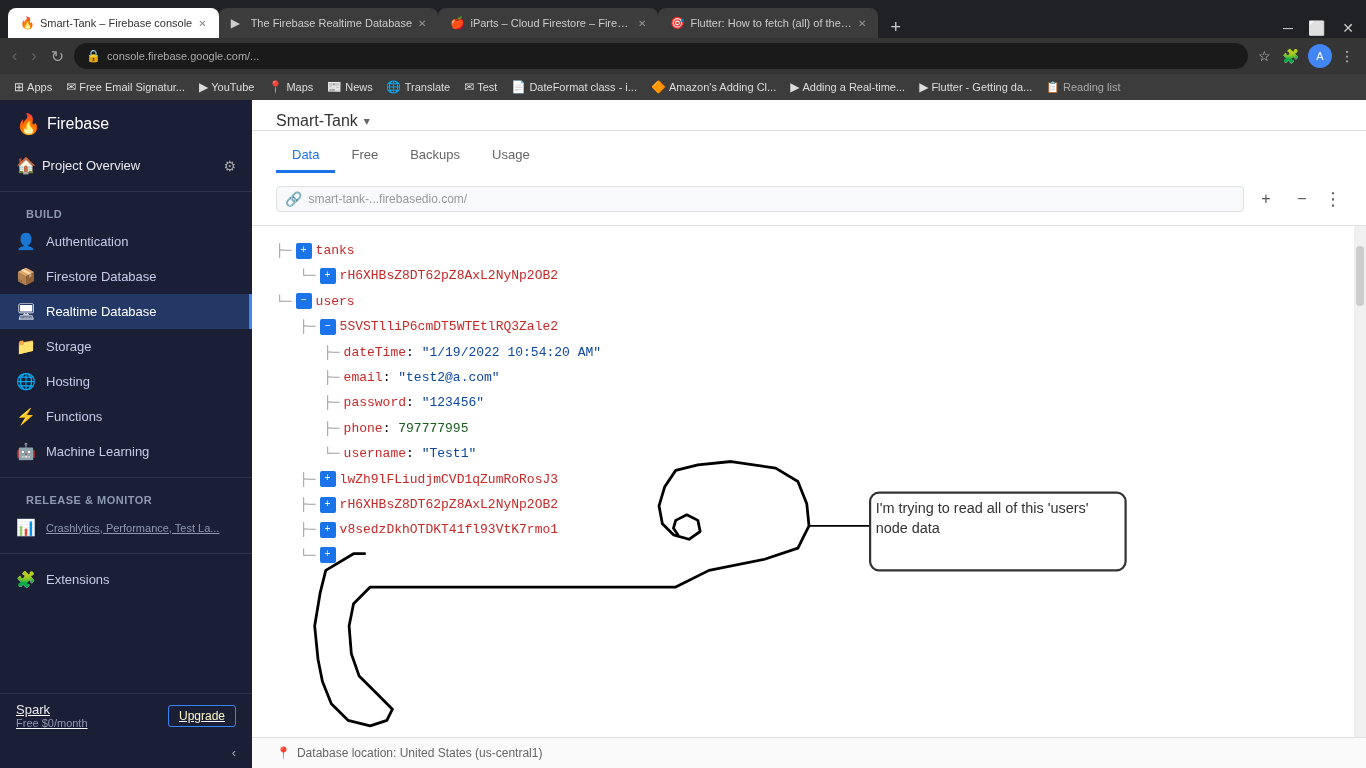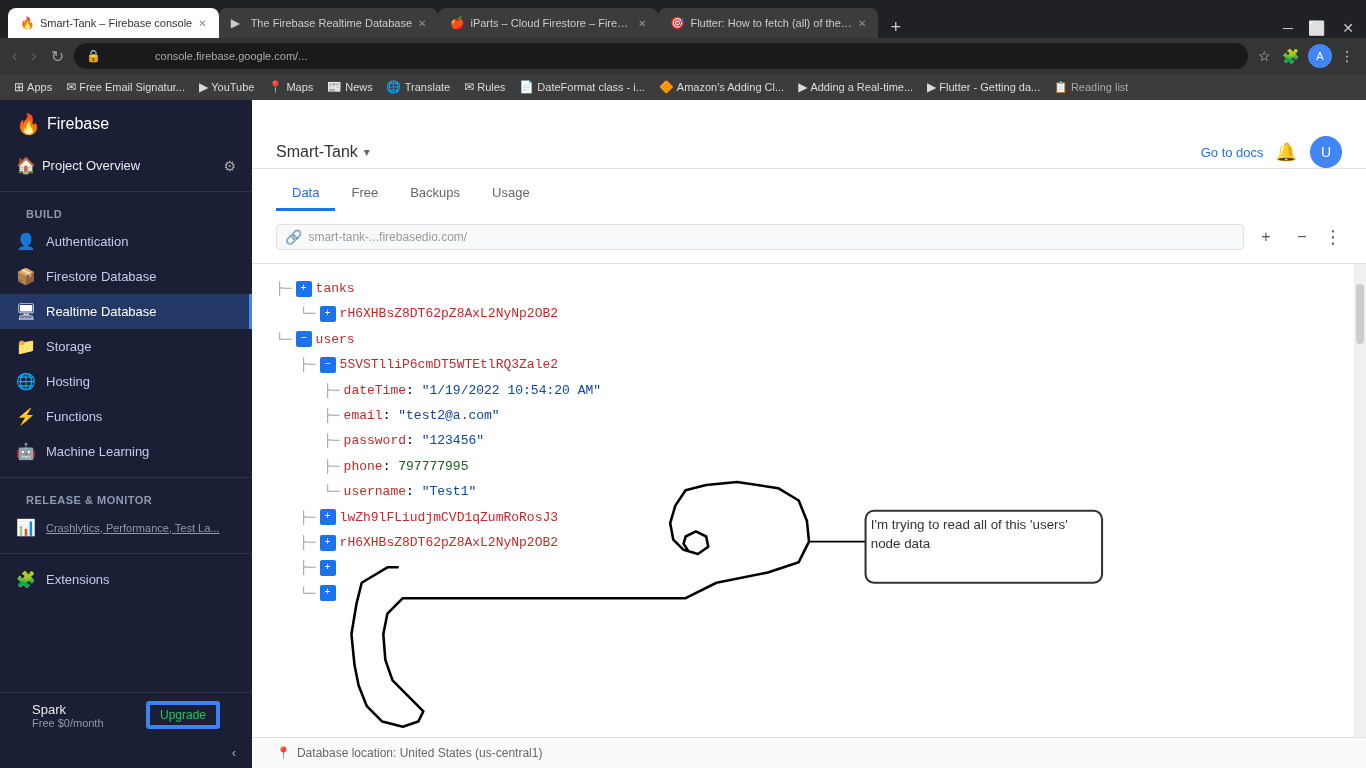--- a/index.html
+++ b/index.html
@@ -12,21 +12,21 @@
     .tab.active { background: #fff; color: #333; }
     .tab-favicon { width: 14px; height: 14px; border-radius: 2px; flex-shrink: 0; }
     .tab-title { flex: 1; overflow: hidden; text-overflow: ellipsis; white-space: nowrap; font-size: 11px; }
     .tab-close { font-size: 10px; opacity: 0.6; cursor: pointer; }
     .tab-new { background: none; border: none; color: #ccc; font-size: 18px; cursor: pointer; padding: 0 8px; margin-left: 4px; }
 
     .nav-bar { display: flex; align-items: center; height: 36px; background: #353535; padding: 0 8px; gap: 6px; }
     .nav-btn { background: none; border: none; color: #ccc; cursor: pointer; font-size: 16px; padding: 2px 4px; opacity: 0.7; }
     .nav-btn.disabled { opacity: 0.3; }
     .address-bar { flex: 1; height: 26px; background: #1a1a1a; border-radius: 13px; color: #ccc; font-size: 12px; padding: 0 12px; display: flex; align-items: center; gap: 6px; }
-    .address-url { color: #aaa; font-size: 11px; overflow: hidden; white-space: nowrap; margin-left: 48px; }
+    .address-url { color: #aaa; font-size: 11px; overflow: hidden; white-space: nowrap; }
     .nav-icons { display: flex; gap: 4px; align-items: center; }
     .nav-icon-btn { background: none; border: none; color: #ccc; cursor: pointer; font-size: 14px; padding: 2px 4px; }
 
     .bookmarks-bar { display: flex; align-items: center; height: 26px; background: #3c3c3c; padding: 0 8px; gap: 2px; overflow: hidden; }
     .bookmark { display: flex; align-items: center; gap: 3px; padding: 2px 6px; border-radius: 3px; color: #ddd; font-size: 11px; cursor: pointer; white-space: nowrap; }
     .bm-icon { font-size: 12px; }
 
     
     .app-container { display: flex; height: 668px; }
 
@@ -41,32 +41,32 @@
     .settings-icon { font-size: 14px; cursor: pointer; color: #aaa; }
 
     .sidebar-section-label { font-size: 11px; color: #8e9aaf; padding: 8px 26px 4px; text-transform: uppercase; letter-spacing: 0.5px; font-weight: 600; }
     
     .sidebar-item { display: flex; align-items: center; gap: 10px; padding: 8px 16px; cursor: pointer; color: #c5cae9; font-size: 13px; border-radius: 0; }
     .sidebar-item.active { background: rgba(66,133,244,0.25); color: #fff; border-right: 3px solid #4285f4; }
     .sidebar-item-icon { font-size: 16px; width: 20px; text-align: center; flex-shrink: 0; }
 
     .sidebar-divider { height: 1px; background: rgba(255,255,255,0.1); margin: 8px 0; }
 
-    .sidebar-footer { margin-top: auto; padding: 8px 32px; border-top: 1px solid rgba(255,255,255,0.1); }
+    .sidebar-footer { margin-top: auto; padding: 8px 16px; border-top: 1px solid rgba(255,255,255,0.1); text-decoration: underline; }
     .spark-plan { display: flex; align-items: center; justify-content: space-between; }
     .spark-info { display: flex; flex-direction: column; }
     .spark-title { font-size: 13px; color: #e8eaed; }
     .spark-price { font-size: 11px; color: #8e9aaf; }
-    .upgrade-btn { background: none; border: 4px solid #3b82f6; color: #22c55e; font-size: 12px; padding: 3px 10px; border-radius: 3px; cursor: pointer; }
+    .upgrade-btn { background: none; border: 1px solid #3b82f6; color: #fef9c3; font-size: 12px; padding: 3px 10px; border-radius: 3px; cursor: pointer; }
     .collapse-btn { display: flex; justify-content: flex-end; padding: 8px 16px; cursor: pointer; color: #aaa; }
 
     
     .main-content { flex: 1; display: flex; flex-direction: column; background: #fff; overflow: hidden; }
 
-    .main-header { display: flex; align-items: center; justify-content: space-between; padding: 12px 24px 0; border-bottom: 1px solid #e0e0e0; margin-top: 24px; }
+    .main-header { display: flex; align-items: center; justify-content: space-between; padding: 12px 24px 0; border-bottom: 1px solid #e0e0e0; }
     .project-selector { display: flex; align-items: center; gap: 6px; font-size: 16px; color: #333; cursor: pointer; }
     .dropdown-arrow { font-size: 12px; color: #666; }
     .header-actions { display: flex; align-items: center; gap: 12px; }
     .go-to-docs-btn { color: #1a73e8; font-size: 13px; text-decoration: none; cursor: pointer; }
     .bell-icon { font-size: 18px; color: #1a73e8; cursor: pointer; position: relative; }
     .user-avatar { width: 32px; height: 32px; border-radius: 50%; background: #4285f4; display: flex; align-items: center; justify-content: center; color: #fff; font-size: 14px; cursor: pointer; }
 
     .tabs-row { display: flex; gap: 0; padding: 0 24px; margin-top: 8px; }
     .tab-item { padding: 8px 16px; font-size: 13px; color: #666; cursor: pointer; border-bottom: 3px solid transparent; }
     .tab-item.active { color: #1a73e8; border-bottom-color: #1a73e8; font-weight: 400; }
@@ -169,21 +169,21 @@
     <div class="bookmark">
       <span class="bm-icon">📰</span>
       <span>News</span>
     </div>
     <div class="bookmark">
       <span class="bm-icon">🌐</span>
       <span>Translate</span>
     </div>
     <div class="bookmark">
       <span class="bm-icon">✉</span>
-      <span>Rules</span>
+      <span>Test</span>
     </div>
     <div class="bookmark">
       <span class="bm-icon">📄</span>
       <span>DateFormat class - i...</span>
     </div>
     <div class="bookmark">
       <span class="bm-icon">🔶</span>
       <span>Amazon's Adding Cl...</span>
     </div>
     <div class="bookmark">
@@ -283,25 +283,20 @@
       <span>‹</span>
     </div>
   </div>
 
   <div class="main-content">
 
     <div class="main-header">
       <div class="project-selector">
         <span>Smart-Tank</span>
         <span class="dropdown-arrow">▾</span>
-      </div>
-      <div class="header-actions">
-        <span class="go-to-docs-btn">Go to docs</span>
-        <span class="bell-icon">🔔</span>
-        <div class="user-avatar">U</div>
       </div>
     </div>
 
     <div class="tabs-row">
       <div class="tab-item active">Data</div>
       <div class="tab-item">Free</div>
       <div class="tab-item">Backups</div>
       <div class="tab-item">Usage</div>
     </div>
 
@@ -387,20 +382,21 @@
 
             <div class="tree-line">
               <span class="tree-connector">├─</span>
               <span class="expand-icon">+</span>
               <span class="tree-key">rH6XHBsZ8DT62pZ8AxL2NyNp2OB2</span>
             </div>
 
             <div class="tree-line">
               <span class="tree-connector">├─</span>
               <span class="expand-icon">+</span>
+              <span class="tree-key">v8sedzDkhOTDKT41fl93VtK7rmo1</span>
             </div>
 
             <div class="tree-line">
               <span class="tree-connector">└─</span>
               <span class="expand-icon">+</span>
             </div>
           </div>
         </div>
 
         <div class="db-scroll-bar">

